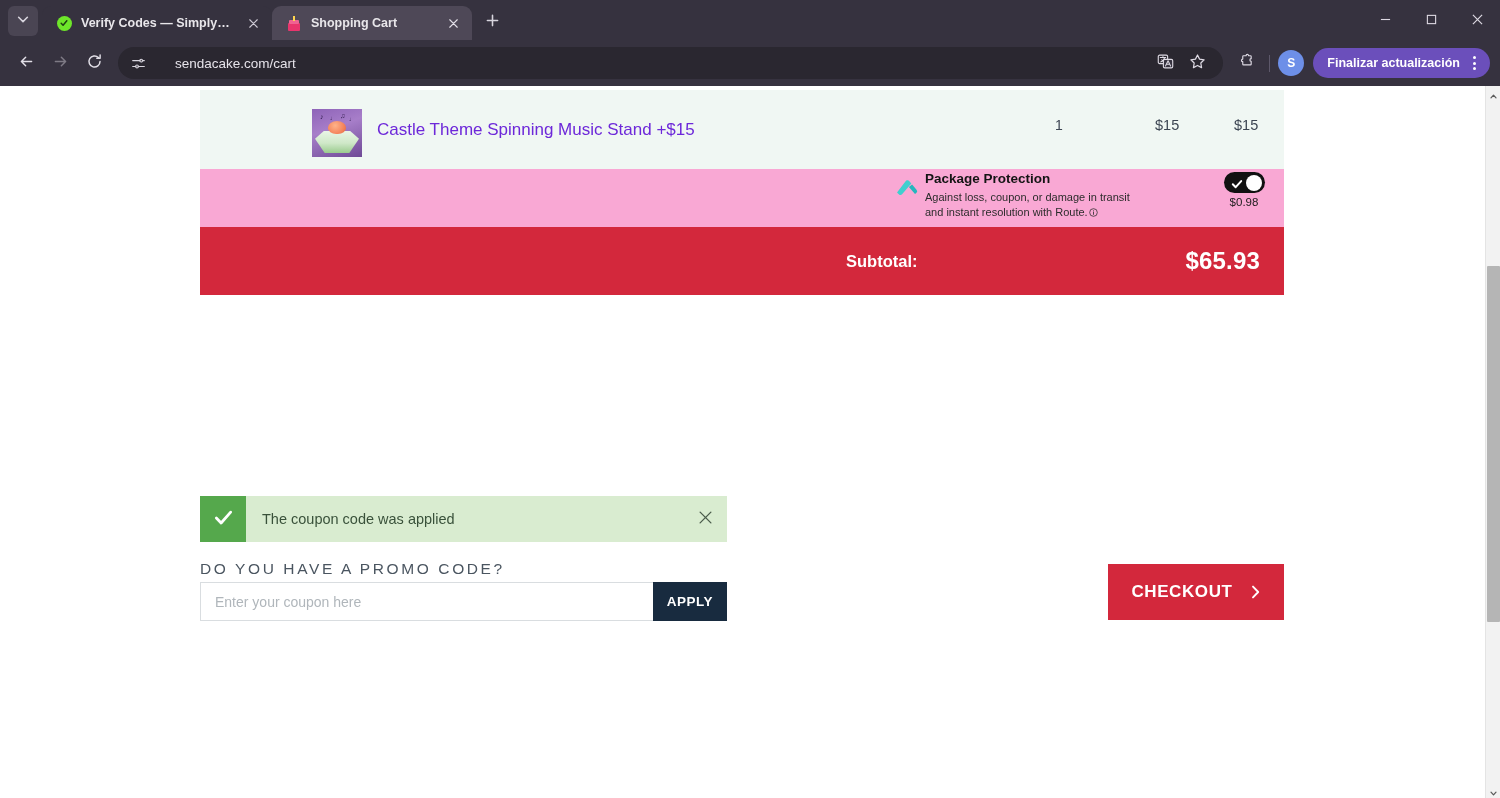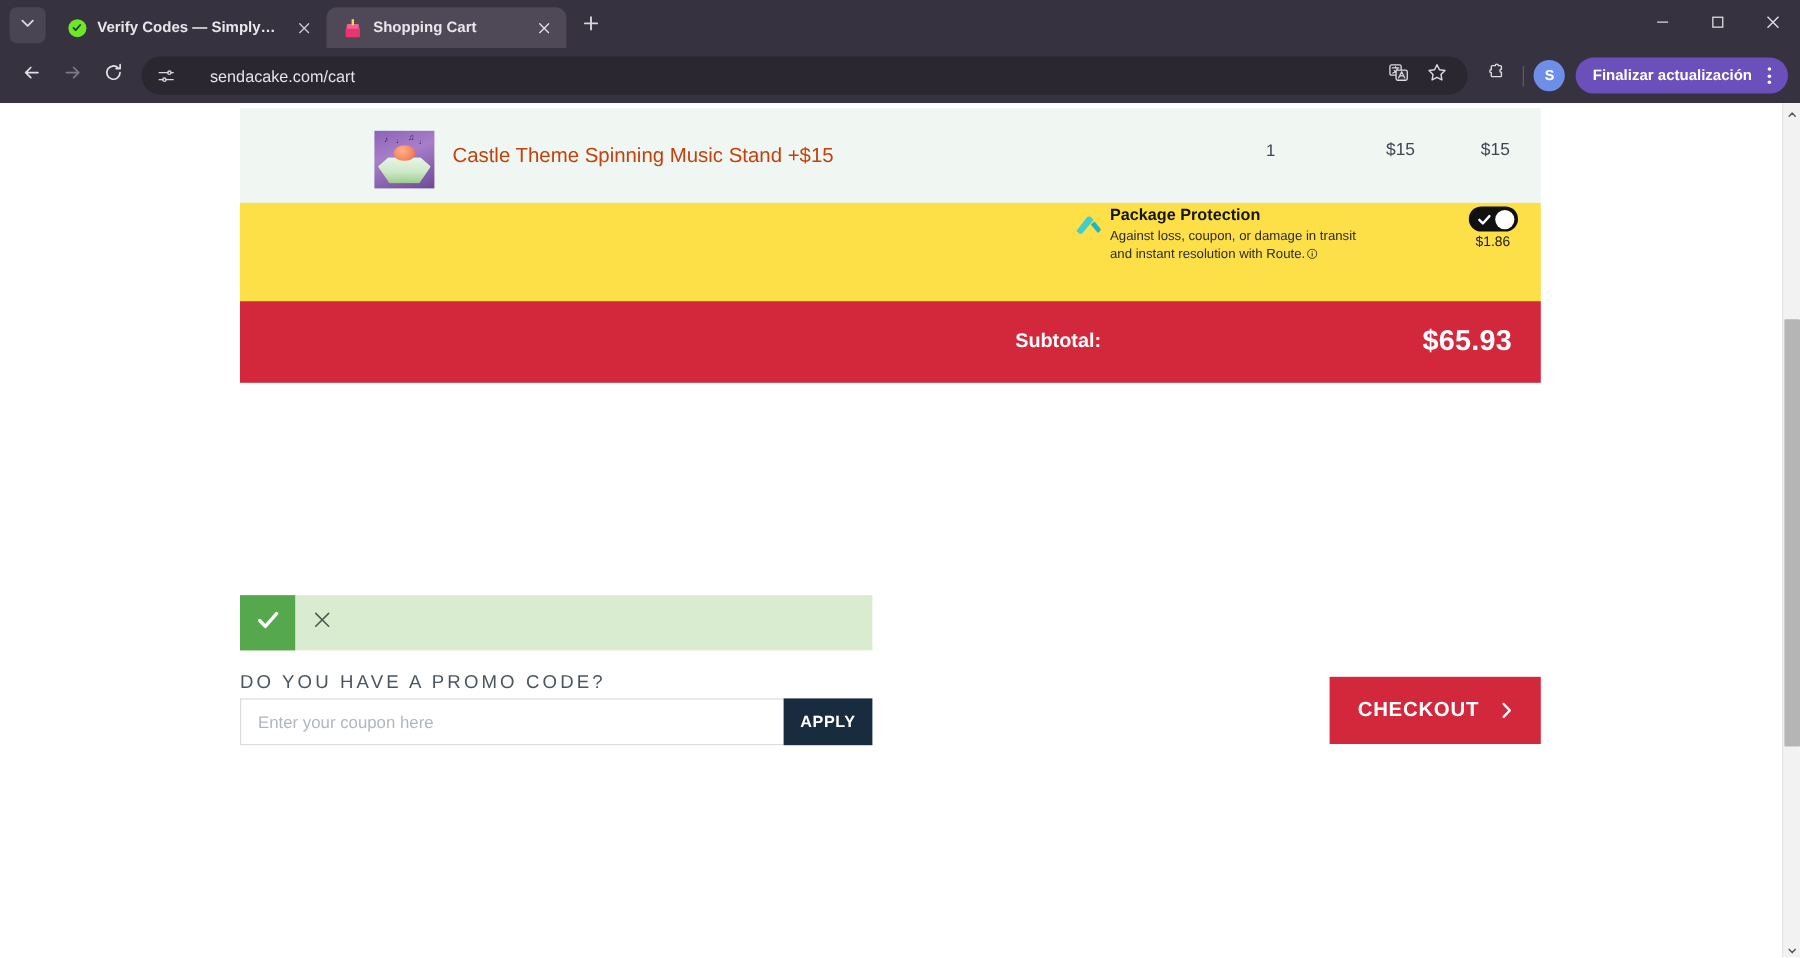--- a/index.html
+++ b/index.html
@@ -277,21 +277,21 @@
   .prod-thumb .n2 { left: 18px; top: 6px; font-size: 6px; }
   .prod-thumb .n3 { left: 28px; top: 3px; }
   .prod-thumb .n4 { left: 37px; top: 7px; font-size: 6px; }
 
   .prod-name {
     position: absolute;
     left: 177px;
     top: 50%;
     transform: translateY(-50%);
     font-size: 17px;
-    color: #c2410c;
+    color: #6d28d9;
     white-space: nowrap;
   }
   .prod-qty {
     position: absolute;
     left: 855px;
     top: 27px;
     font-size: 14px;
     color: #3c4552;
   }
   .prod-price {
@@ -304,22 +304,22 @@
   .prod-total {
     position: absolute;
     left: 1034px;
     top: 27px;
     font-size: 14.5px;
     color: #3c4552;
   }
 
   
   .protection-row {
-    background: #fde047;
-    height: 82px;
+    background: #f9a8d4;
+    height: 58px;
     position: relative;
   }
   .route-icon {
     position: absolute;
     left: 695px;
     top: 9px;
     width: 24px;
     height: 18px;
   }
   .route-icon svg { width: 24px; height: 18px; display:block; }
@@ -789,39 +789,40 @@
           </div>
           <div class="toggle-wrap">
             <div class="toggle">
               <span class="tick">
                 <svg viewBox="0 0 12 12" fill="none">
                     <path d="M1.8 6.2l2.9 3 5.5-6.1" stroke="#ffffff" stroke-width="2" stroke-linecap="round" stroke-linejoin="round"></path>
                   </svg>
               </span>
               <span class="knob"></span>
             </div>
-            <div class="toggle-price">$1.86</div>
+            <div class="toggle-price">$0.98</div>
           </div>
         </div>
 
         <div class="subtotal-bar">
           <div class="subtotal-label">Subtotal:</div>
           <div class="subtotal-value">$65.93</div>
         </div>
       </div>
 
 
       <div class="coupon-alert">
         <div class="alert-icon-box">
           <span>
             <svg viewBox="0 0 22 22" fill="none">
                 <path d="M3.5 11.6l5 5.2L18.5 5.4" stroke="#ffffff" stroke-width="2.9" stroke-linecap="round" stroke-linejoin="round"></path>
               </svg>
           </span>
         </div>
+        <div class="alert-msg">The coupon code was applied</div>
         <div class="alert-close">
           <span>
             <svg viewBox="0 0 14 14" fill="none">
                 <path d="M1.2 1.2l11.6 11.6M12.8 1.2L1.2 12.8" stroke="#4b5d4c" stroke-width="1.45" stroke-linecap="round"></path>
               </svg>
           </span>
         </div>
       </div>
 
       <div class="promo-label">DO YOU HAVE A PROMO CODE?</div>

